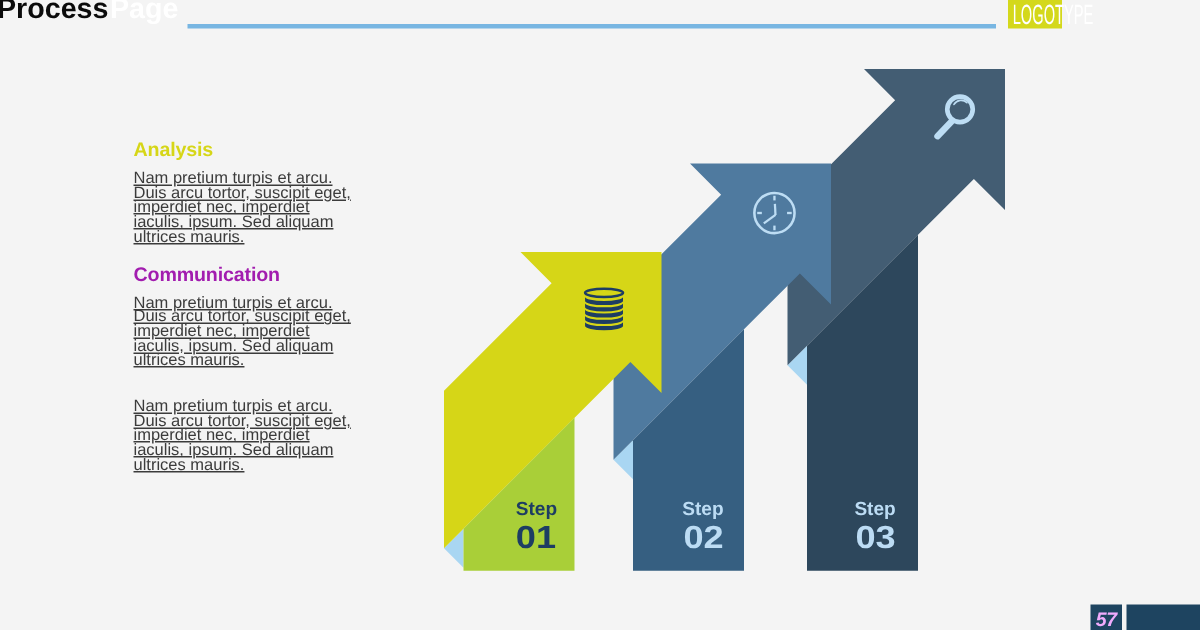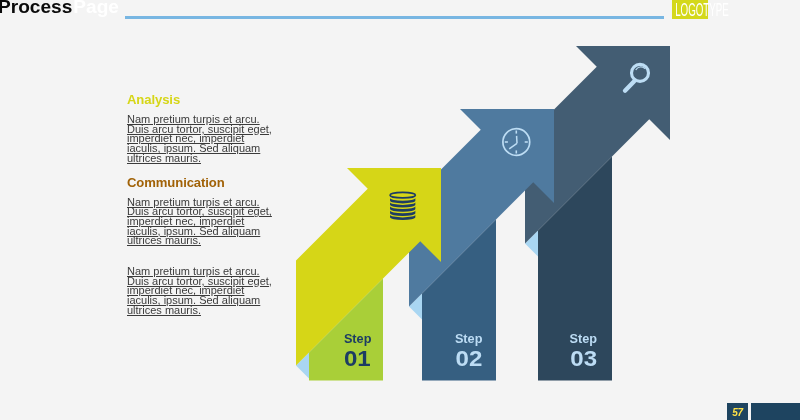--- a/index.html
+++ b/index.html
@@ -12,27 +12,27 @@
              letter-spacing:0px;white-space:nowrap;line-height:14px;}
   .hdr-title .dark{color:#0b0b0b;}
   .hdr-title .light{color:#ffffff;}
   .hdr-rule{position:absolute;left:125px;top:16px;width:539px;height:3px;background:#78b6e2;}
   .logobox{position:absolute;left:672px;top:0px;width:36px;height:18.5px;background:#d4d81b;}
   .logobox span{position:absolute;left:-50px;top:3.0px;width:160px;color:#fff;
       font-size:18.6px;line-height:13px;text-align:center;white-space:nowrap;
       transform:scaleX(0.525);transform-origin:50% 0;letter-spacing:0px;display:block;}
 
   
-  .txtblock{position:absolute;left:89px;width:150px;margin-left:38px;}
+  .txtblock{position:absolute;left:89px;width:150px;}
   .txtblock h3{margin:0;font-size:13.1px;font-weight:bold;line-height:13px;letter-spacing:-0.1px;}
   .txtblock p{margin:9.3px 0 0 0;padding:0;font-size:11px;line-height:9.6px;color:#3b3b3b;text-decoration:underline;}
 
   
   .pagebox{position:absolute;left:727px;top:403px;width:21px;height:17px;background:#1e4460;}
-  .pagebox span{position:absolute;left:0;top:0;width:21px;height:18px;color:#fde047;font-size:10px;
+  .pagebox span{position:absolute;left:0;top:0;width:21px;height:18px;color:#f0abfc;font-size:13px;
                 font-weight:bold;font-style:italic;line-height:19.5px;text-align:center;letter-spacing:-0.2px;}
   .footbar{position:absolute;left:751px;top:403px;width:49px;height:17px;background:#1e4460;}
 
   .diagram{position:absolute;left:0;top:0;}
   .steplabel{font-family:"Liberation Sans",sans-serif;font-weight:bold;}
 </style>
 </head>
 <body>
 
 <div class="slide">
@@ -41,21 +41,21 @@
   <div class="hdr-rule"></div>
   <div class="logobox">
       <span>LOGOTYPE</span>
     </div>
 
   <div class="txtblock" style="top:93px">
     <h3 style="color:#d6d617">Analysis</h3>
     <p>Nam pretium turpis et arcu. Duis arcu tortor, suscipit eget, imperdiet nec, imperdiet iaculis, ipsum. Sed aliquam ultrices mauris.</p>
   </div>
   <div class="txtblock" style="top:175.5px">
-    <h3 style="color:#a16207">Communication</h3>
+    <h3 style="color:#a21caf">Communication</h3>
     <p>Nam pretium turpis et arcu. Duis arcu tortor, suscipit eget, imperdiet nec, imperdiet iaculis, ipsum. Sed aliquam ultrices mauris.</p>
   </div>
   <div class="txtblock" style="top:258px">
     <p>Nam pretium turpis et arcu. Duis arcu tortor, suscipit eget, imperdiet nec, imperdiet iaculis, ipsum. Sed aliquam ultrices mauris.</p>
   </div>
 
   <svg class="diagram" width="800" height="420" viewBox="0 0 800 420">
 
     <g>
       <polygon fill="#a9d6f2" points="538,230.5 525,243.5 538,256.5"></polygon>

